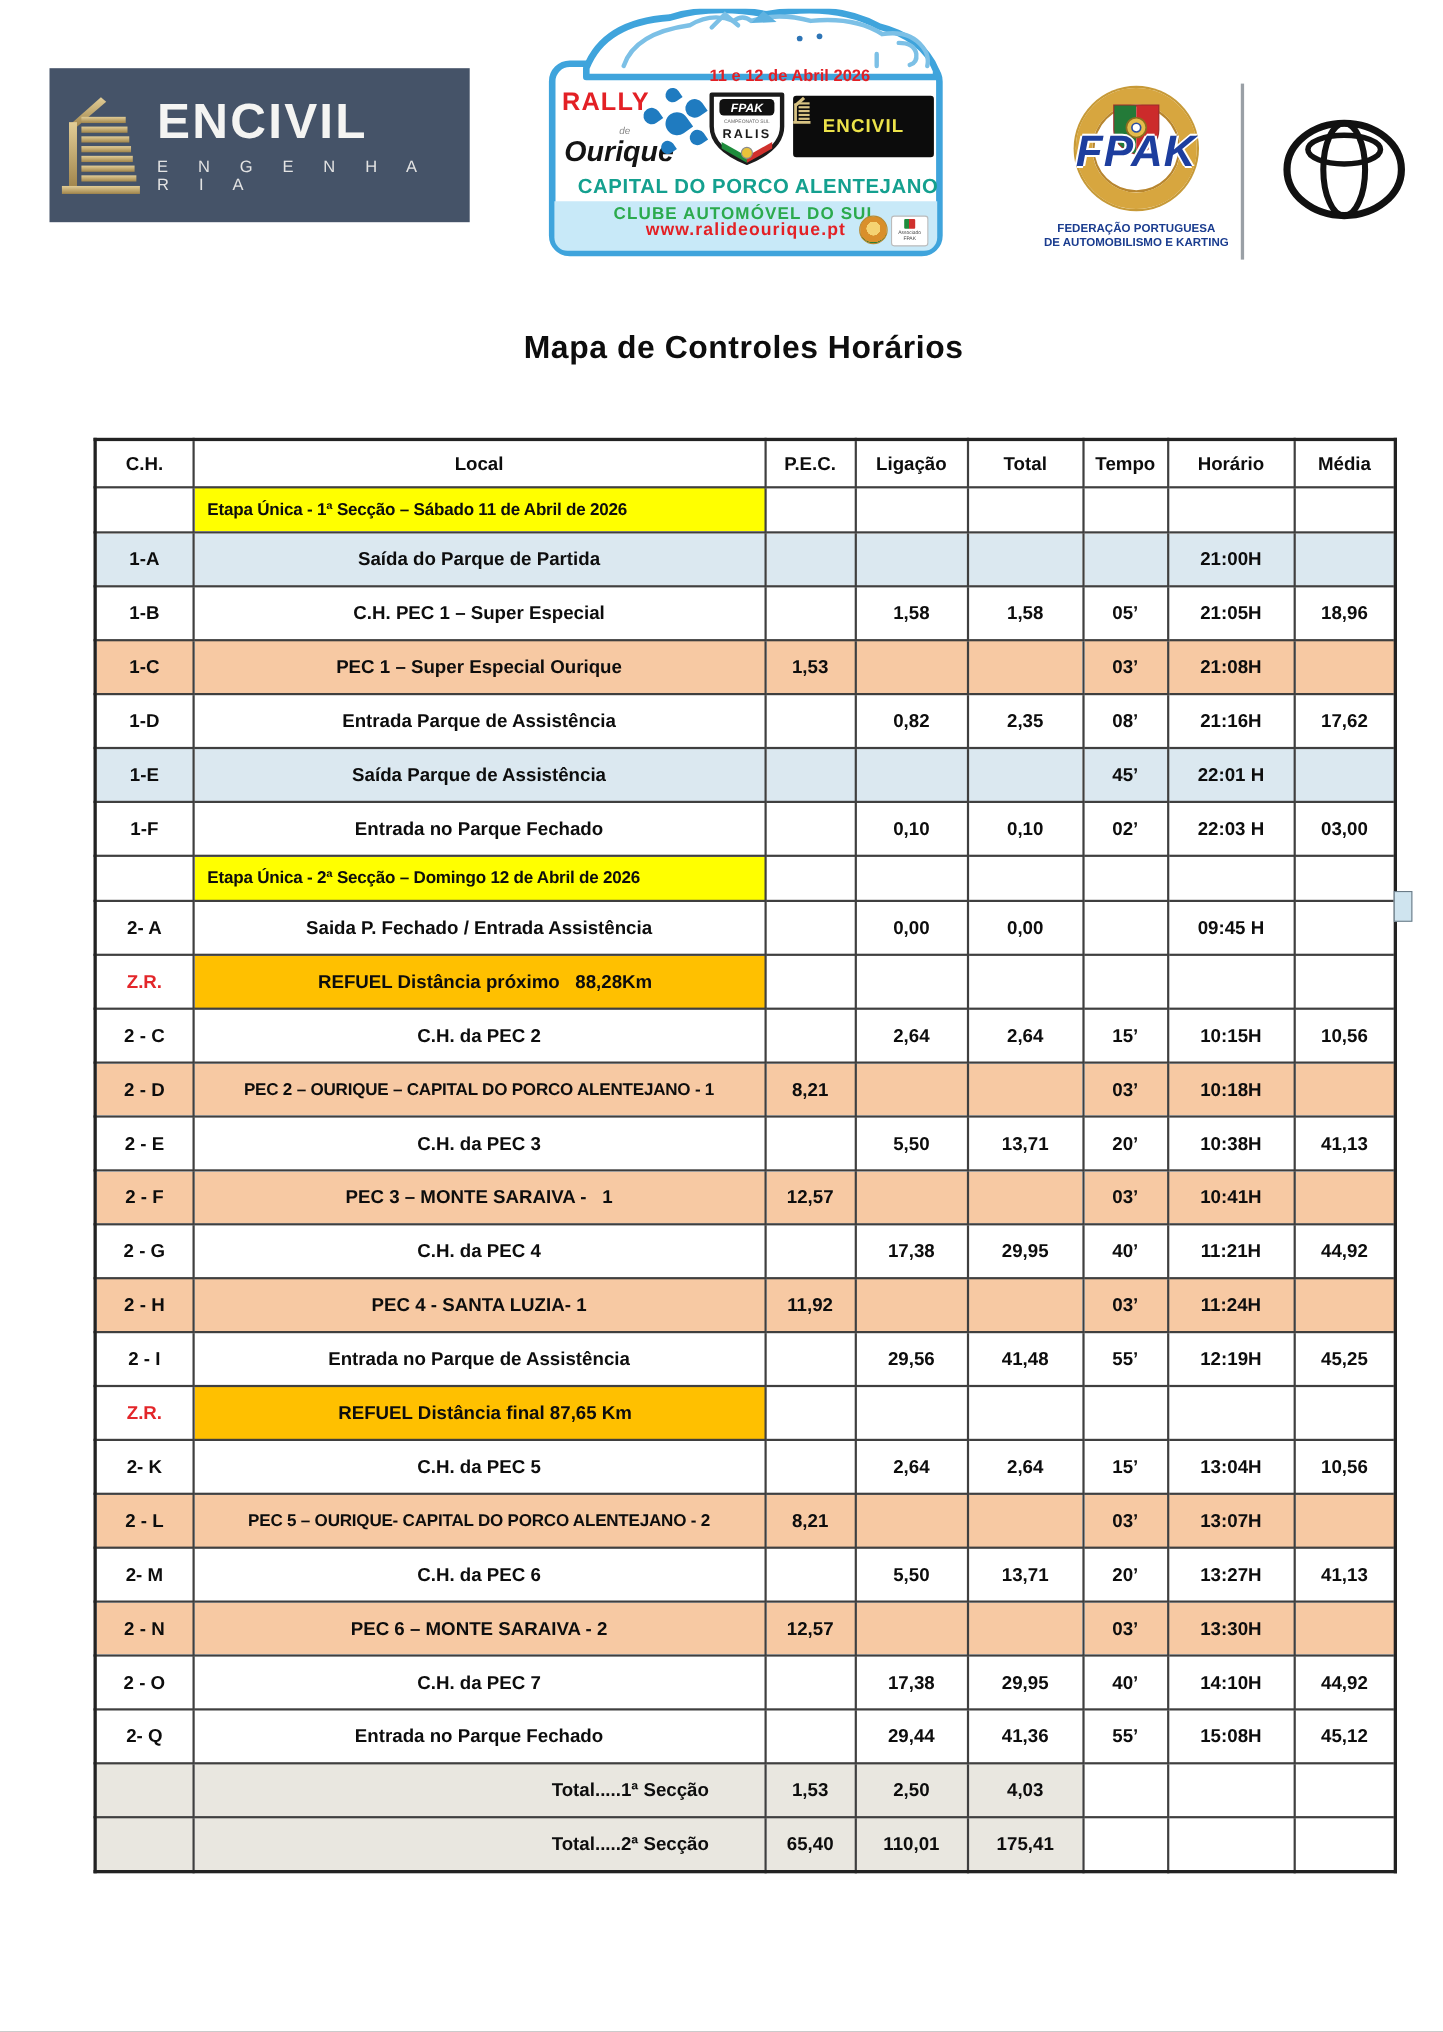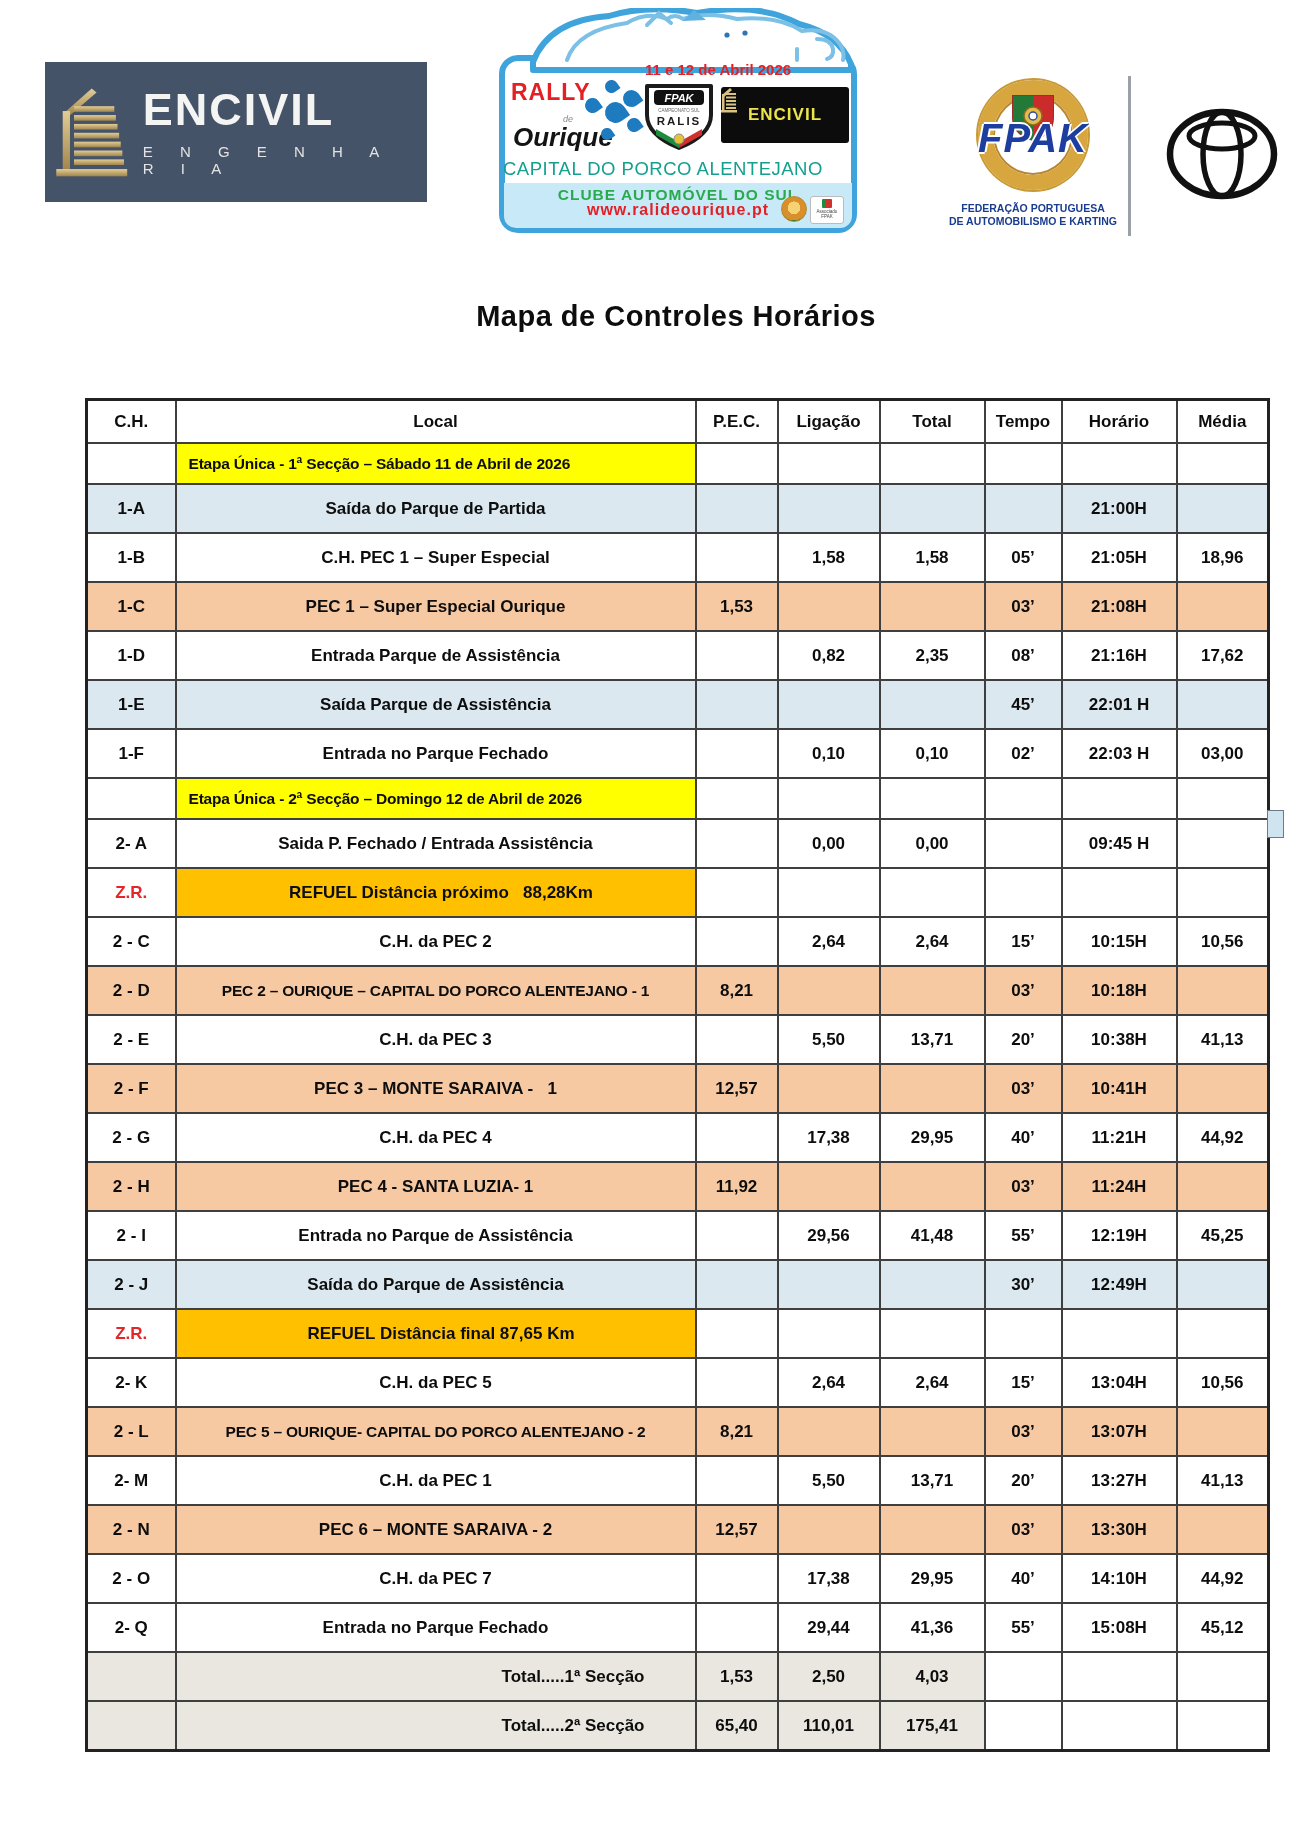--- a/index.html
+++ b/index.html
@@ -19,22 +19,22 @@
               color:#e32025;font-weight:bold;font-size:15px;}
   .plate-rally{position:absolute;left:14px;top:71px;color:#e32025;font-weight:bold;font-size:23px;letter-spacing:1px;}
   .plate-de{position:absolute;left:66px;top:106px;color:#8a8a8a;font-size:9px;font-style:italic;}
   .plate-city{position:absolute;left:16px;top:114px;color:#141414;font-weight:bold;font-style:italic;font-size:26px;}
   .drops{position:absolute;left:86px;top:72px;width:60px;height:62px;}
   .drop{position:absolute;background:#1f7bc0;border-radius:60% 60% 60% 0;transform:rotate(-125deg);}
   .shield-badge{position:absolute;left:145px;top:73px;}
   .encivil-badge{position:absolute;left:224px;top:79px;width:128px;height:56px;background:#0c0c0c;
                  border-radius:3px;display:flex;align-items:center;justify-content:center;gap:6px;}
   .encivil-badge span{color:#ede34a;font-weight:bold;font-size:17px;letter-spacing:1px;}
-  .plate-capital{position:absolute;left:6px;top:150px;width:350px;text-align:left;
-                 color:#14a08f;font-weight:normal;font-size:18.5px;letter-spacing:.5px;}
+  .plate-capital{position:absolute;left:6px;top:150px;width:350px;text-align:right;
+                 color:#14a08f;font-weight:bold;font-size:18.5px;letter-spacing:.5px;}
   .plate-band{position:absolute;left:7px;top:175px;width:348px;height:45px;background:#c8e9f8;
               border-radius:0 0 12px 12px;text-align:center;line-height:15px;padding-top:4px;box-sizing:border-box;}
   .plate-club{color:#2baa4d;font-weight:bold;font-size:15.5px;letter-spacing:1px;}
   .plate-url{color:#e32025;font-weight:bold;font-size:16px;letter-spacing:1px;}
   .mini-badges{position:absolute;left:284px;top:188px;display:flex;gap:3px;align-items:flex-start;}
   .mini-circle{width:24px;height:24px;border-radius:50%;background:radial-gradient(circle at 50% 45%,#f5d372 0 35%,#d98f2b 36% 70%,#2e7d32 71%);border:1px solid #b98a30;}
   .mini-assoc{width:34px;height:28px;background:#fff;border:1px solid #bbb;border-radius:3px;
               font-size:4.5px;text-align:center;color:#444;padding-top:1px;box-sizing:border-box;}
   .mini-assoc .mini-flag{width:10px;height:9px;margin:1px auto 1px;background:linear-gradient(90deg,#1e8c3c 0 40%,#d0312d 40%);border-radius:1px;}
 
@@ -401,30 +401,20 @@
           <tr class="r-white">
             <td class="c-ch">2 - I</td>
             <td class="c-local">Entrada no Parque de Assistência</td>
             <td class="c-num"></td>
             <td class="c-num">29,56</td>
             <td class="c-num">41,48</td>
             <td class="c-num">55’</td>
             <td class="c-num">12:19H</td>
             <td class="c-num">45,25</td>
           </tr>
-          <tr class="r-blue">
-            <td class="c-ch">2 - J</td>
-            <td class="c-local">Saída do Parque de Assistência</td>
-            <td class="c-num"></td>
-            <td class="c-num"></td>
-            <td class="c-num"></td>
-            <td class="c-num">30’</td>
-            <td class="c-num">12:49H</td>
-            <td class="c-num"></td>
-          </tr>
           <tr class="r-zr">
             <td class="c-ch">Z.R.</td>
             <td class="c-local">REFUEL Distância final 87,65 Km</td>
             <td class="c-num"></td>
             <td class="c-num"></td>
             <td class="c-num"></td>
             <td class="c-num"></td>
             <td class="c-num"></td>
             <td class="c-num"></td>
           </tr>
@@ -443,21 +433,21 @@
             <td class="c-local tight">PEC 5 – OURIQUE- CAPITAL DO PORCO ALENTEJANO - 2</td>
             <td class="c-num">8,21</td>
             <td class="c-num"></td>
             <td class="c-num"></td>
             <td class="c-num">03’</td>
             <td class="c-num">13:07H</td>
             <td class="c-num"></td>
           </tr>
           <tr class="r-white">
             <td class="c-ch">2- M</td>
-            <td class="c-local">C.H. da PEC 1</td>
+            <td class="c-local">C.H. da PEC 6</td>
             <td class="c-num"></td>
             <td class="c-num">5,50</td>
             <td class="c-num">13,71</td>
             <td class="c-num">20’</td>
             <td class="c-num">13:27H</td>
             <td class="c-num">41,13</td>
           </tr>
           <tr class="r-peach">
             <td class="c-ch">2 - N</td>
             <td class="c-local">PEC 6 – MONTE SARAIVA - 2</td>

